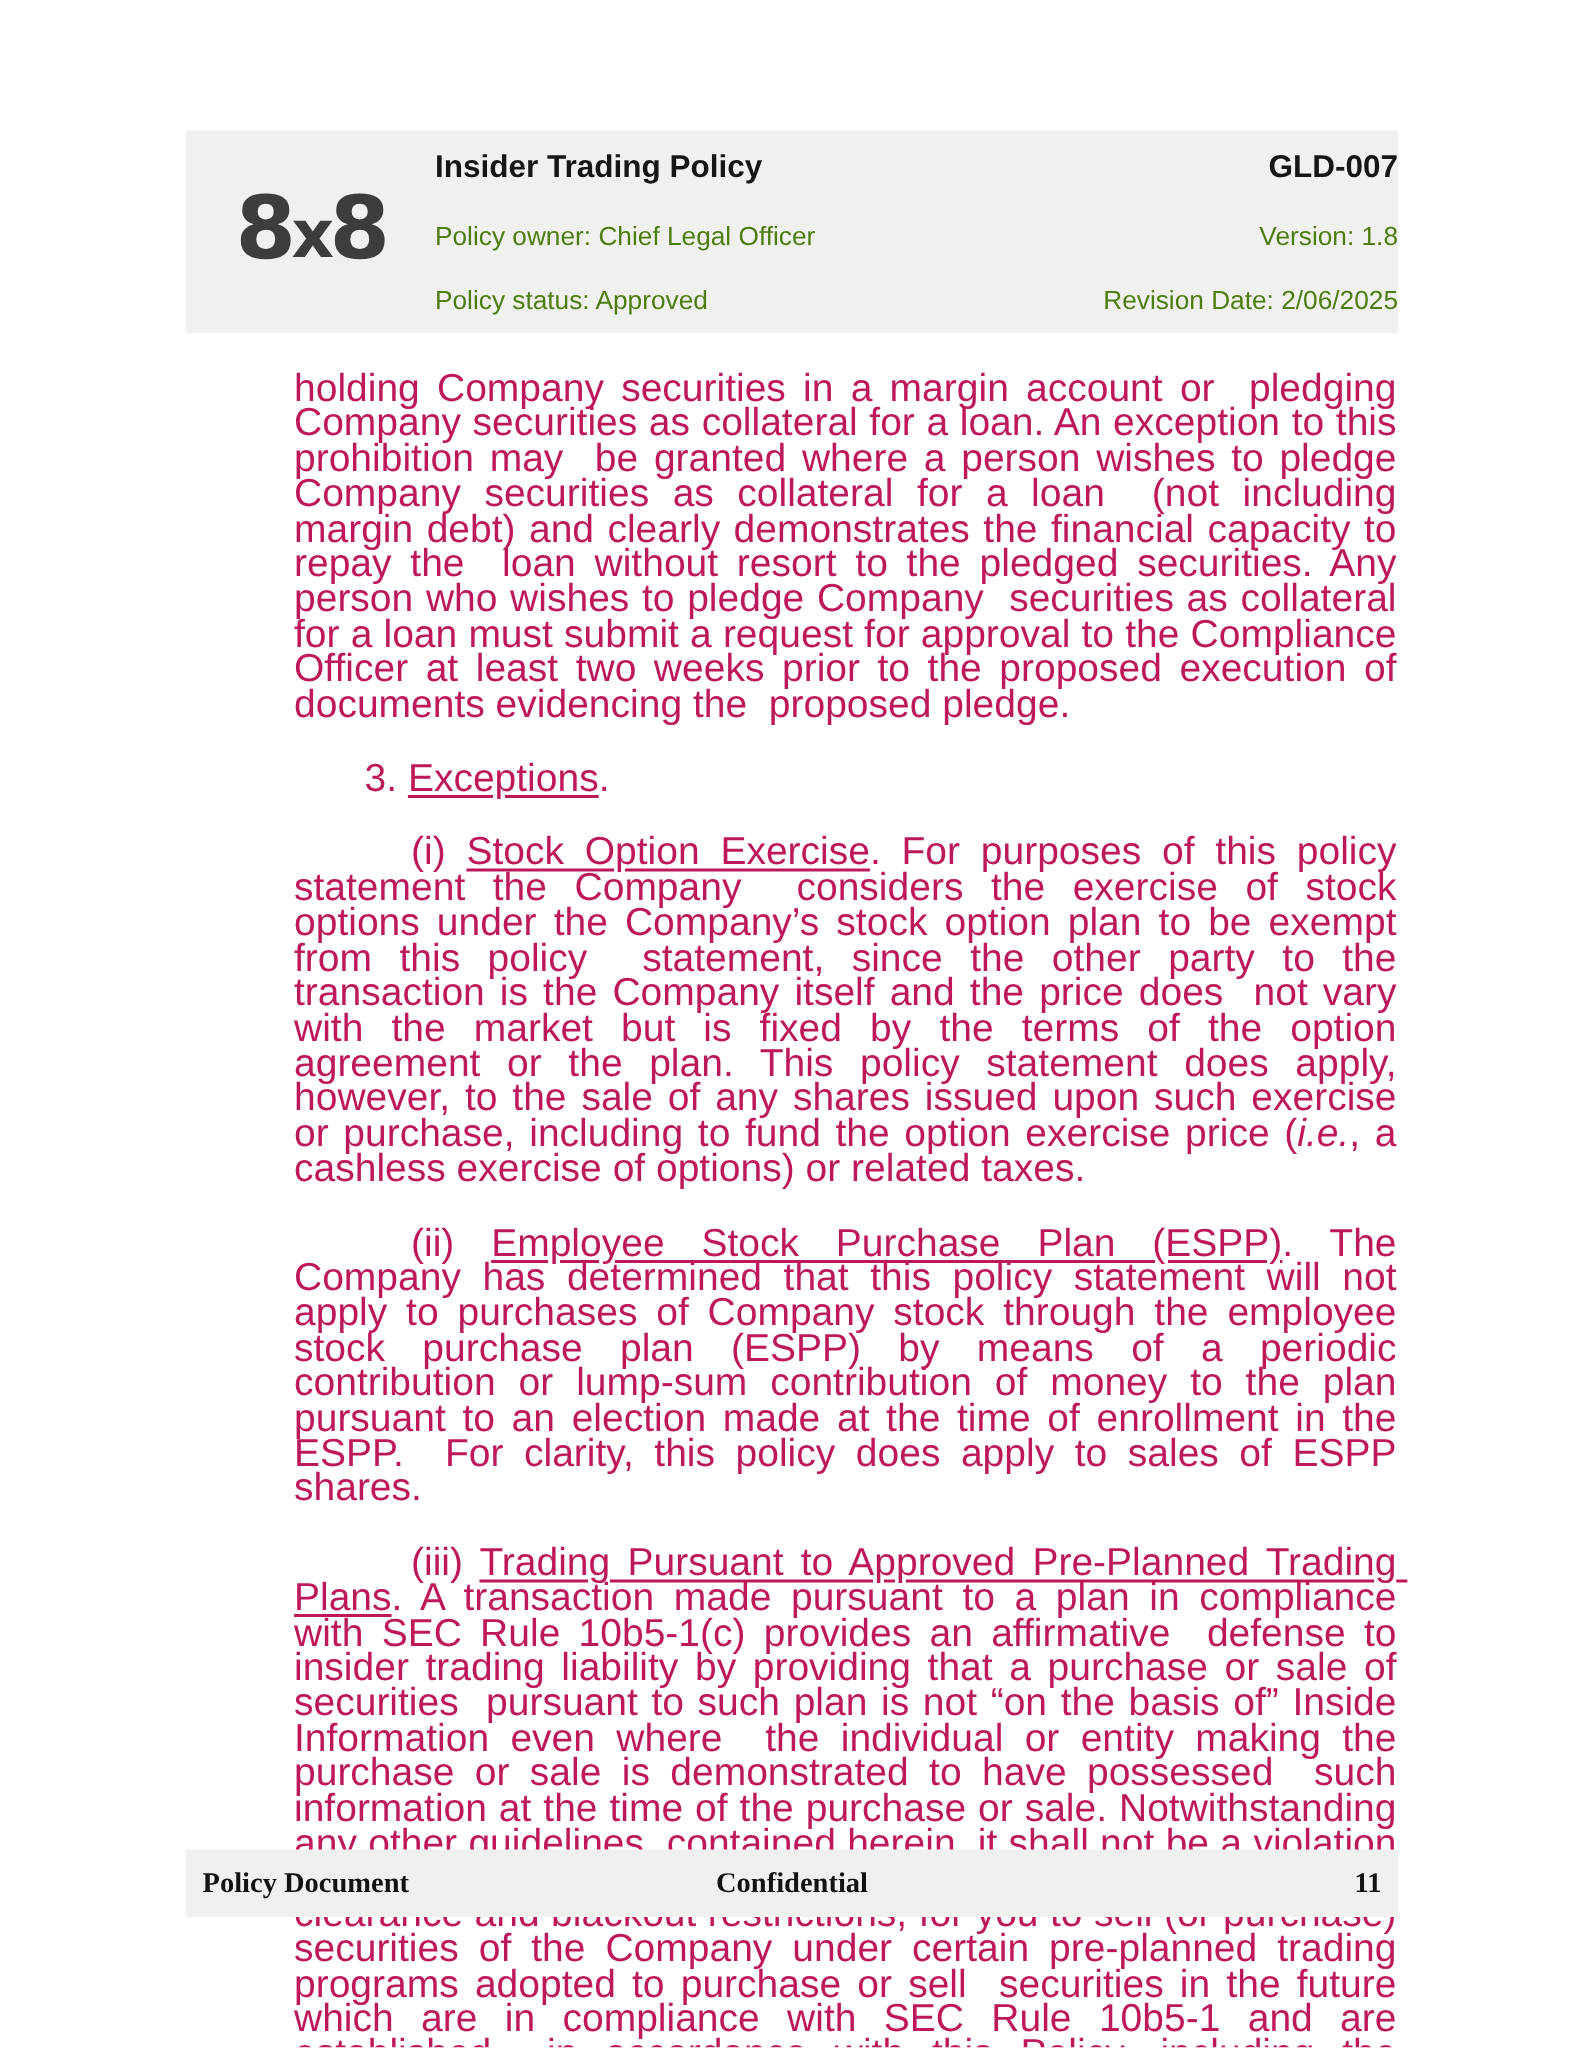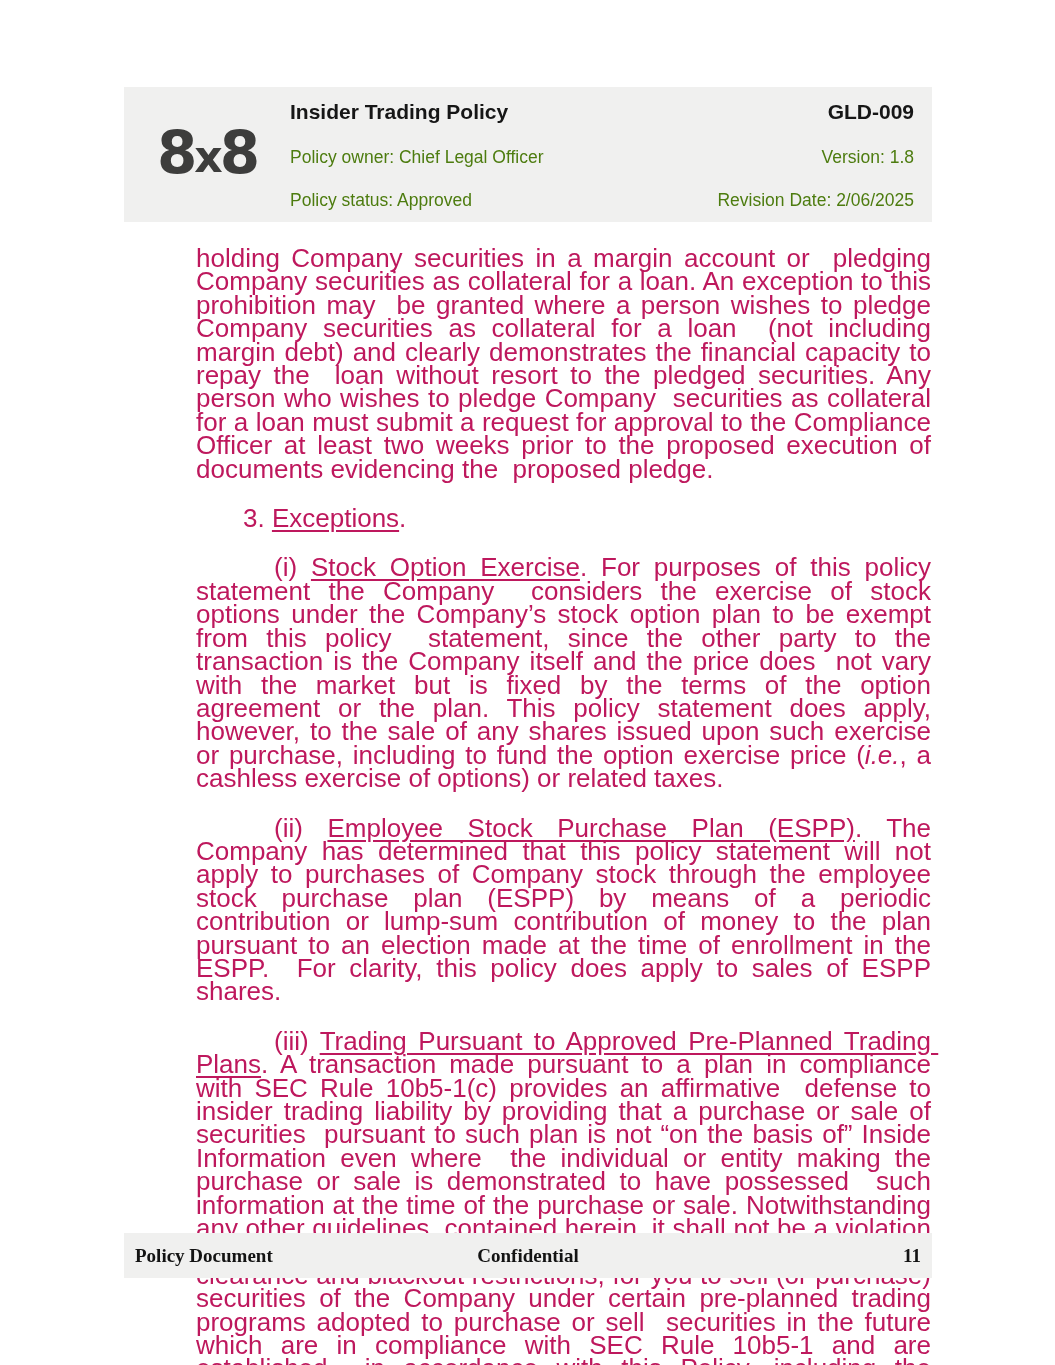--- a/index.html
+++ b/index.html
@@ -47,21 +47,21 @@
   .logo .logo-x {
     font-size: 0.76em;
     vertical-align: 1px;
   }
   .header-rows {
     flex: 1;
     display: flex;
     flex-direction: column;
     justify-content: center;
     gap: 23px;
-    padding-right: 18px;
+    padding-right: 0;
     box-sizing: border-box;
   }
   .header-row {
     display: flex;
     justify-content: space-between;
     align-items: baseline;
   }
   .header-row.title-row {
     font-size: 21px;
     font-weight: bold;
@@ -122,21 +122,21 @@
 
 <div class="page">
 
   <header class="doc-header">
     <div class="logo-box">
       <div class="logo"><span>8</span><span class="logo-x">x</span><span>8</span></div>
     </div>
     <div class="header-rows">
       <div class="header-row title-row">
         <span>Insider Trading Policy</span>
-        <span>GLD-009</span>
+        <span>GLD-007</span>
       </div>
       <div class="header-row meta-row">
         <span>Policy owner: Chief Legal Officer</span>
         <span>Version: 1.8</span>
       </div>
       <div class="header-row meta-row">
         <span>Policy status: Approved</span>
         <span>Revision Date: 2/06/2025</span>
       </div>
     </div>

